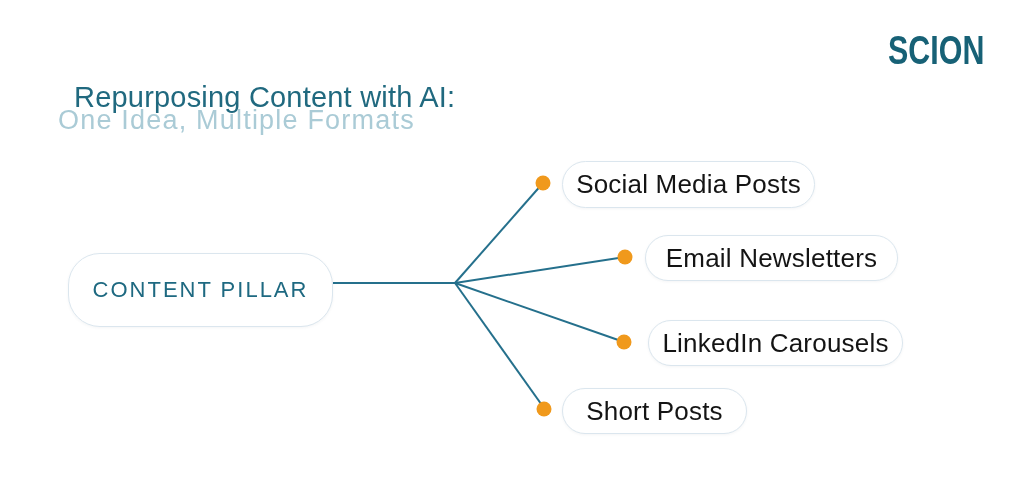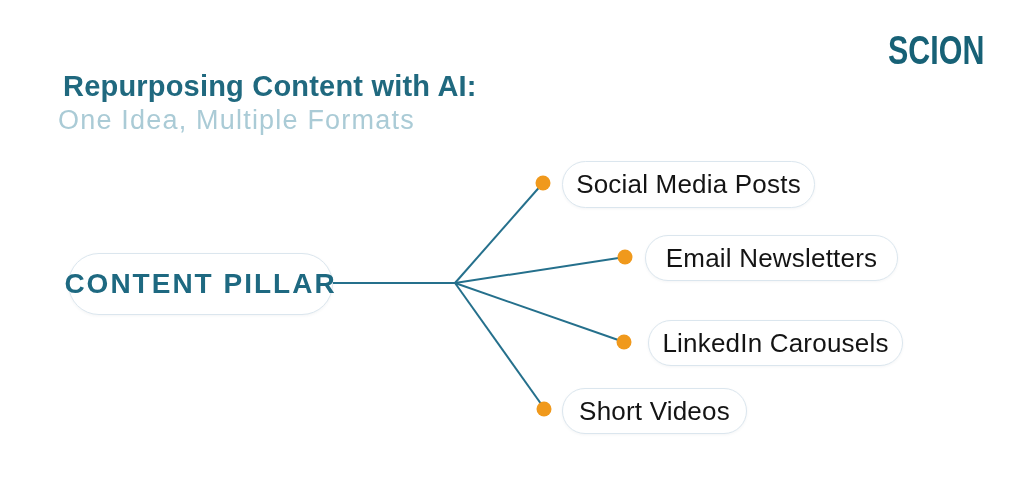--- a/index.html
+++ b/index.html
@@ -21,23 +21,23 @@
     letter-spacing: 0;
     color: var(--brand, #176176);
     transform: scaleX(0.80) scaleY(1.05);
     transform-origin: 100% 0;
     line-height: 1;
   }
   .title {
     position: absolute;
     left: 58px;
     top: 64px;
-    margin: 5px;
+    margin: 16px;
     font-size: 29px;
-    font-weight: 700;
+    font-weight: 400;
     letter-spacing: 0.2px;
     color: var(--title, #20697F);
     line-height: 1.2;
   }
   .subtitle {
     position: absolute;
     left: 58px;
     top: 104px;
     margin: 0;
     font-size: 27px;
@@ -58,25 +58,25 @@
     background: #ffffff;
     border: 1.6px solid var(--pill_border, #DBE6EE);
     display: flex;
     align-items: center;
     justify-content: center;
     box-shadow: 0 1px 3px rgba(30, 60, 80, 0.05);
     box-sizing: border-box;
     white-space: nowrap;
   }
   .root-pill {
-    left: 68px; top: 253px; width: 265px; height: 62px;
+    left: 68px; top: 253px; width: 265px; height: 74px;
     border-radius: 32px;
     color: var(--root_text, #1E6981);
-    font-weight: 700;
-    font-size: 28px;
+    font-weight: 400;
+    font-size: 22px;
     letter-spacing: 2px;
   }
   .branch-pill {
     border-radius: 24px;
     color: var(--branch_text, #141414);
     font-size: 26px;
     font-weight: 500;
     letter-spacing: 0.2px;
   }
   .b1 { left: 562px; top: 161px; width: 253px; height: 47px; }
@@ -118,16 +118,16 @@
 
   <div class="pill branch-pill b2">
     <span>Email Newsletters</span>
   </div>
 
   <div class="pill branch-pill b3">
     <span>LinkedIn Carousels</span>
   </div>
 
   <div class="pill branch-pill b4">
-    <span>Short Videos</span>
+    <span>Short Posts</span>
   </div>
 
 </div>
 
 </body></html>

